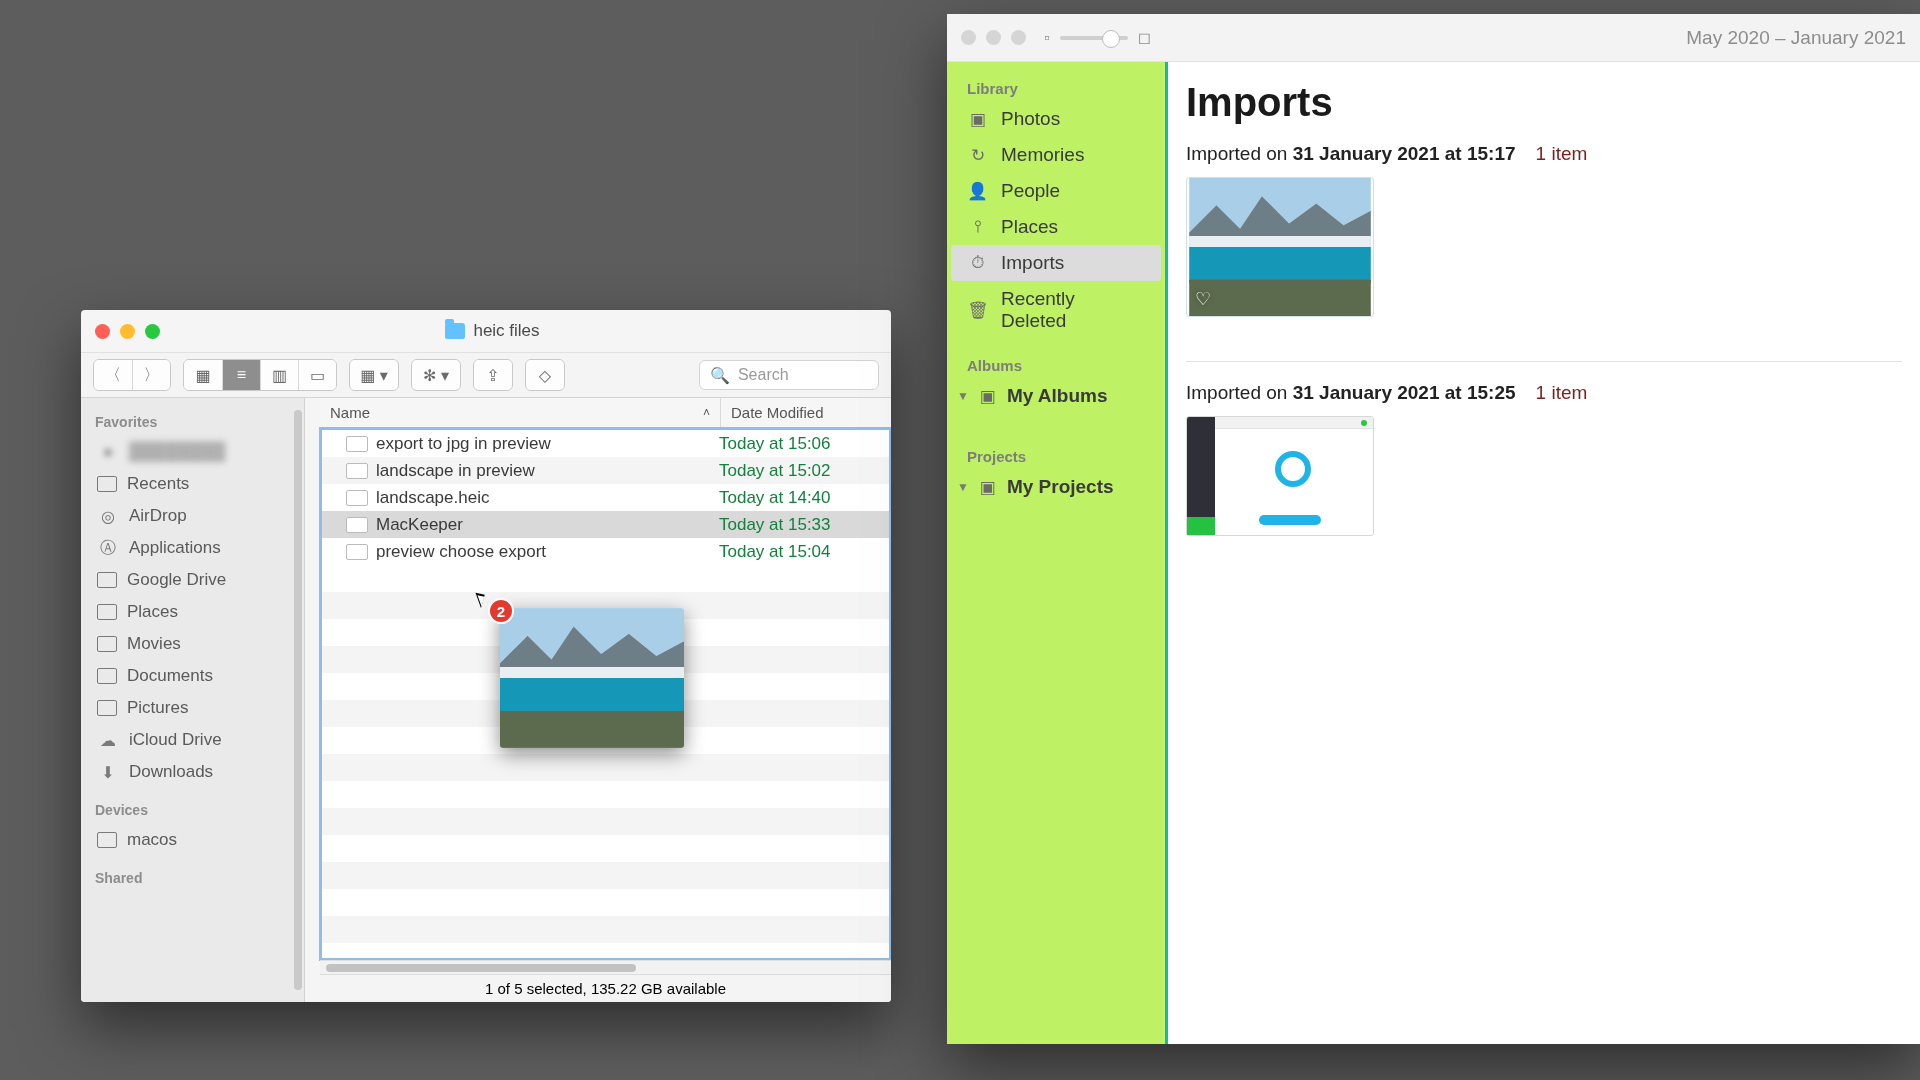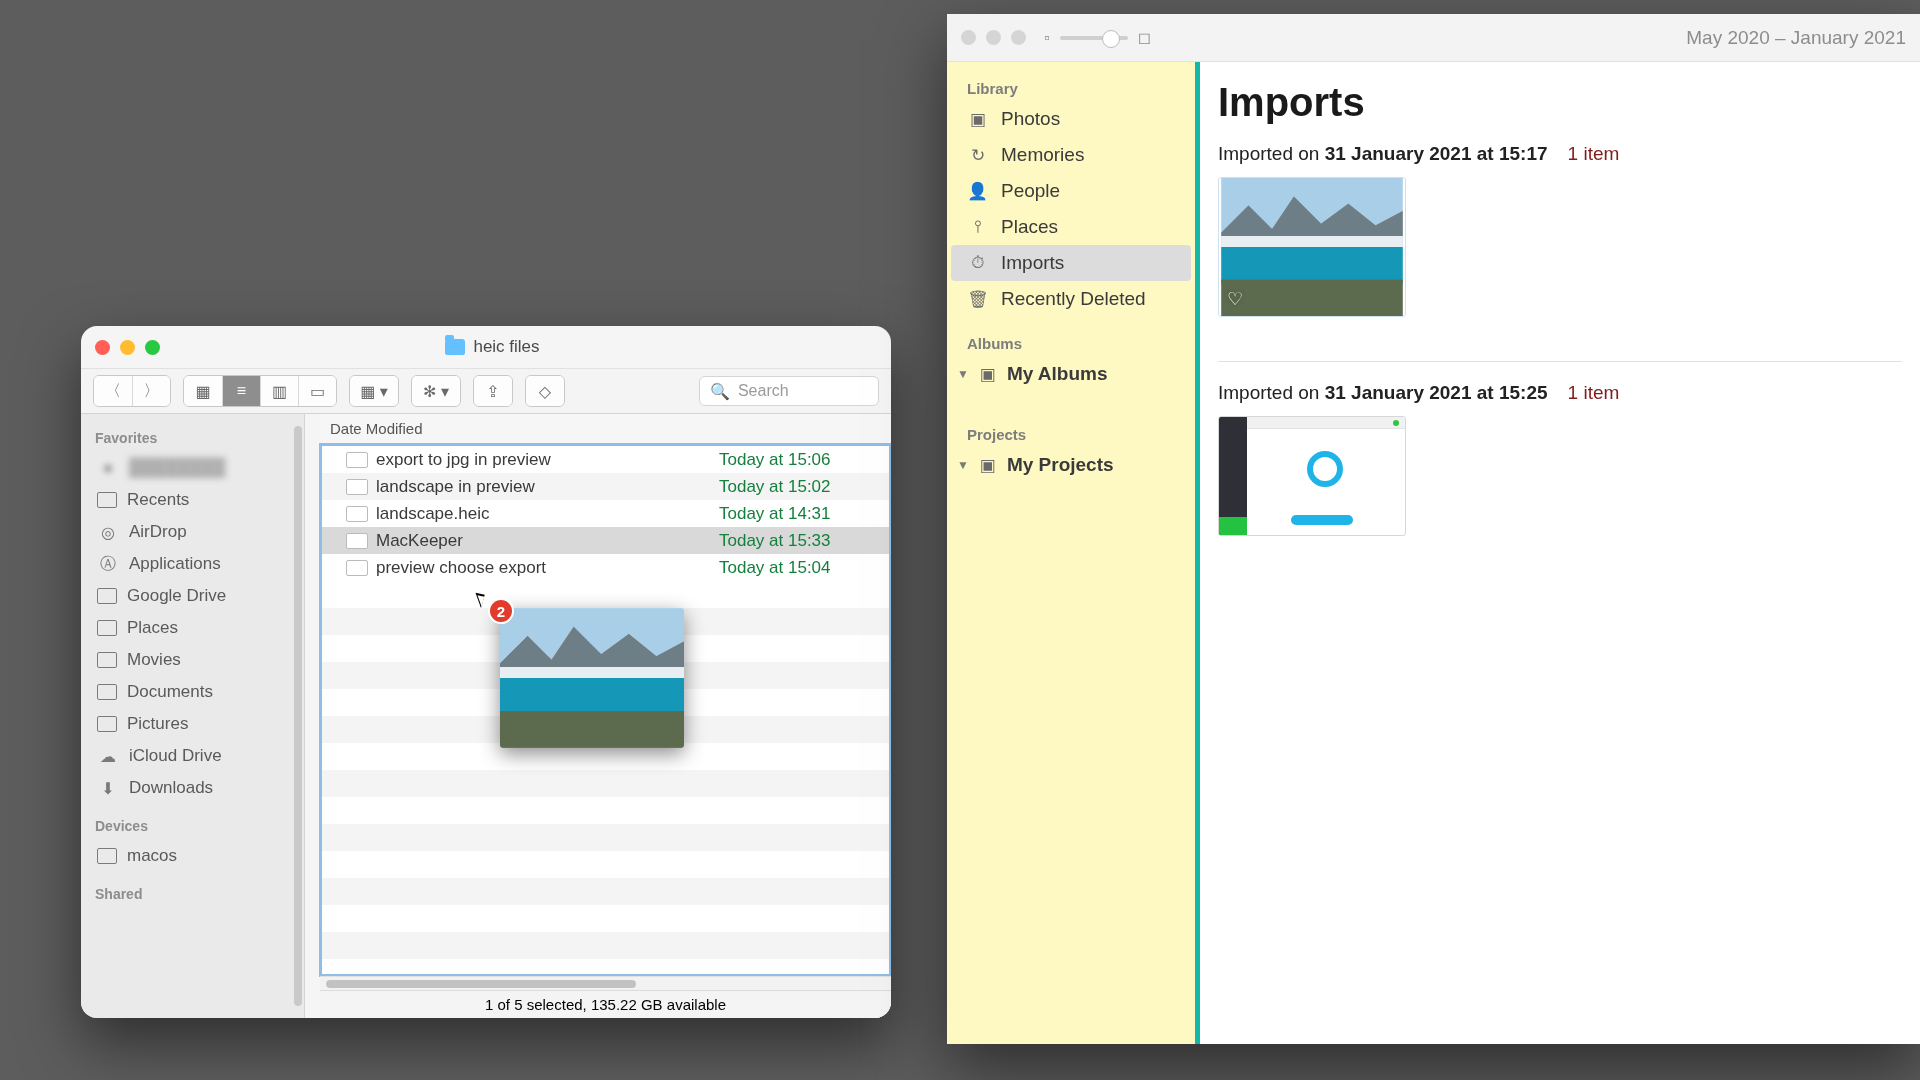--- a/index.html
+++ b/index.html
@@ -1,21 +1,21 @@
 <!DOCTYPE html>
 <html><head>
 <meta charset="utf-8">
 <style>
   * { box-sizing: border-box; font-family: -apple-system, "Helvetica Neue", Arial, sans-serif; }
   body { margin:0; width:1920px; height:1080px; background:#5d5d5d; overflow:hidden; position:relative; }
 
   
   .finder {
-    position:absolute; left:81px; top:326px; width:810px; height:692px;
-    background:#f5f5f5; border-radius:16px; box-shadow:0 25px 60px rgba(0,0,0,.5);
+    position:absolute; left:81px; top:310px; width:810px; height:692px;
+    background:#f5f5f5; border-radius:4px; box-shadow:0 25px 60px rgba(0,0,0,.5);
     display:flex; flex-direction:column; overflow:hidden;
   }
   .titlebar { height:42px; display:flex; align-items:center; gap:8px; padding:0 14px; }
   .traffic { display:flex; gap:10px; }
   .tl { width:15px; height:15px; border-radius:50%; }
   .tl.red{background:#ff5f57;} .tl.yel{background:#febc2e;} .tl.grn{background:#28c840;}
   .title-center { flex:1; display:flex; align-items:center; justify-content:center; gap:8px; }
   .folder-ico { width:20px; height:16px; background:#64c1ff; border-radius:3px 3px 2px 2px; position:relative; }
   .folder-ico::before{content:"";position:absolute;top:-4px;left:0;width:9px;height:5px;background:#64c1ff;border-radius:2px 2px 0 0;}
   .wtitle{font-size:17px;color:#4a4a4a;}
@@ -66,21 +66,21 @@
   .photos{position:absolute;left:947px;top:14px;right:0;width:973px;height:1030px;background:#fff;box-shadow:0 25px 60px rgba(0,0,0,.5);display:flex;flex-direction:column;overflow:hidden;}
   .ptitle{height:48px;display:flex;align-items:center;padding:0 14px;background:#f3f3f3;border-bottom:1px solid #e2e2e2;}
   .ptraffic{display:flex;gap:10px;margin-right:18px;}
   .ptl{width:15px;height:15px;border-radius:50%;background:#d5d5d5;}
   .sizetoggle{display:flex;align-items:center;gap:10px;color:#8c8c8c;}
   .pslider{width:68px;height:4px;background:#cfcfcf;border-radius:2px;position:relative;}
   .pslider::after{content:"";position:absolute;left:42px;top:-6px;width:16px;height:16px;border-radius:50%;background:#fff;border:1px solid #bcbcbc;}
   .daterange{margin-left:auto;font-size:19px;color:#8d8d8d;}
 
   .pbody{flex:1;display:flex;min-height:0;}
-  .psidebar{width:253px;background:#fef9c3;border-right:5px solid #14b8a6;padding:14px 4px;font-size:19px;color:#3a3a3a;}
+  .psidebar{width:221px;background:#bef264;border-right:3px solid #14b8a6;padding:14px 4px;font-size:19px;color:#3a3a3a;}
   .ps-head{font-size:15px;font-weight:600;color:#7d7d7d;padding:4px 16px;}
   .ps-item{display:flex;align-items:center;gap:12px;padding:7px 16px;border-radius:4px;}
   .ps-item.sel{background:#dcdcdc;}
   .ps-ico{width:22px;height:22px;display:flex;align-items:center;justify-content:center;color:#6a6a6a;font-size:17px;}
   .ps-sub{display:flex;align-items:center;gap:8px;padding:7px 6px;}
   .disc{font-size:12px;color:#7a7a7a;}
 
   .pmain{flex:1;padding:18px 18px;overflow:auto;}
   .pmain h1{margin:0 0 18px 0;font-size:40px;font-weight:800;color:#1a1a1a;}
   .imp-head{font-size:19px;color:#222;margin:4px 0 12px 0;}
@@ -197,37 +197,41 @@
       <div class="sb-item">
           <span class="sb-ico box"></span>
           <span>macos</span>
         </div>
       <div class="sb-head" style="margin-top:14px">Shared</div>
       <div class="sb-scroll"></div>
     </div>
 
     <div class="files">
       <div class="fhead">
+        <div class="fh-name">
+          <span>Name</span>
+          <span class="caret glyph">˄</span>
+        </div>
         <div class="fh-date"><span>Date Modified</span></div>
       </div>
       <div class="flist">
         <div class="frow">
             <span class="fic"></span>
             <span class="fnm">export to jpg in preview</span>
             <span class="fdm">Today at 15:06</span>
           </div>
         <div class="frow">
             <span class="fic"></span>
             <span class="fnm">landscape in preview</span>
             <span class="fdm">Today at 15:02</span>
           </div>
         <div class="frow">
             <span class="fic"></span>
             <span class="fnm">landscape.heic</span>
-            <span class="fdm">Today at 14:31</span>
+            <span class="fdm">Today at 14:40</span>
           </div>
         <div class="frow sel">
             <span class="fic"></span>
             <span class="fnm">MacKeeper</span>
             <span class="fdm">Today at 15:33</span>
           </div>
         <div class="frow">
             <span class="fic"></span>
             <span class="fnm">preview choose export</span>
             <span class="fdm">Today at 15:04</span>

